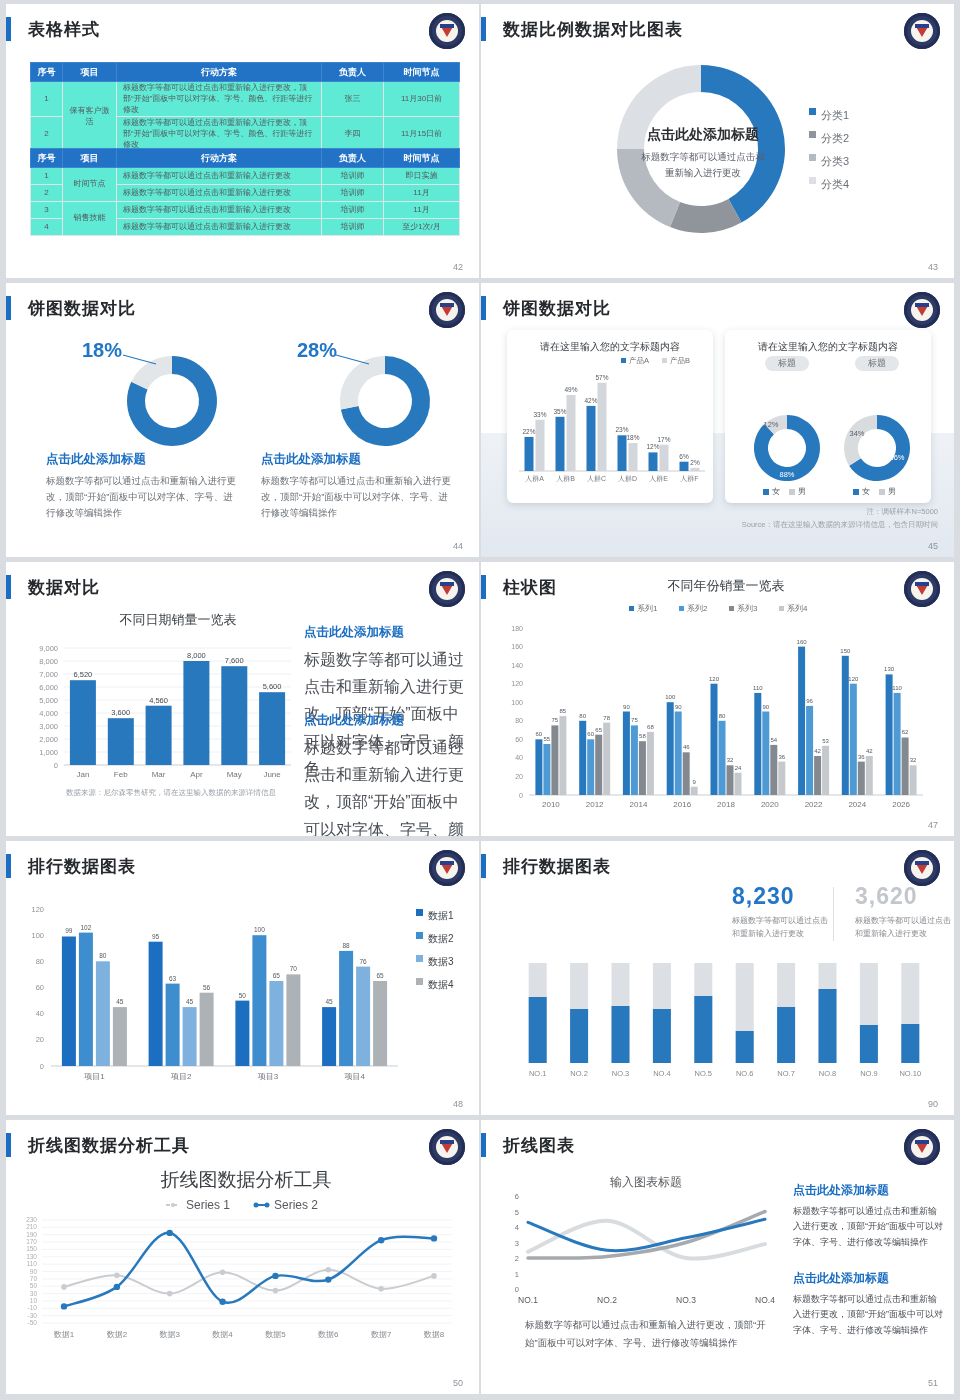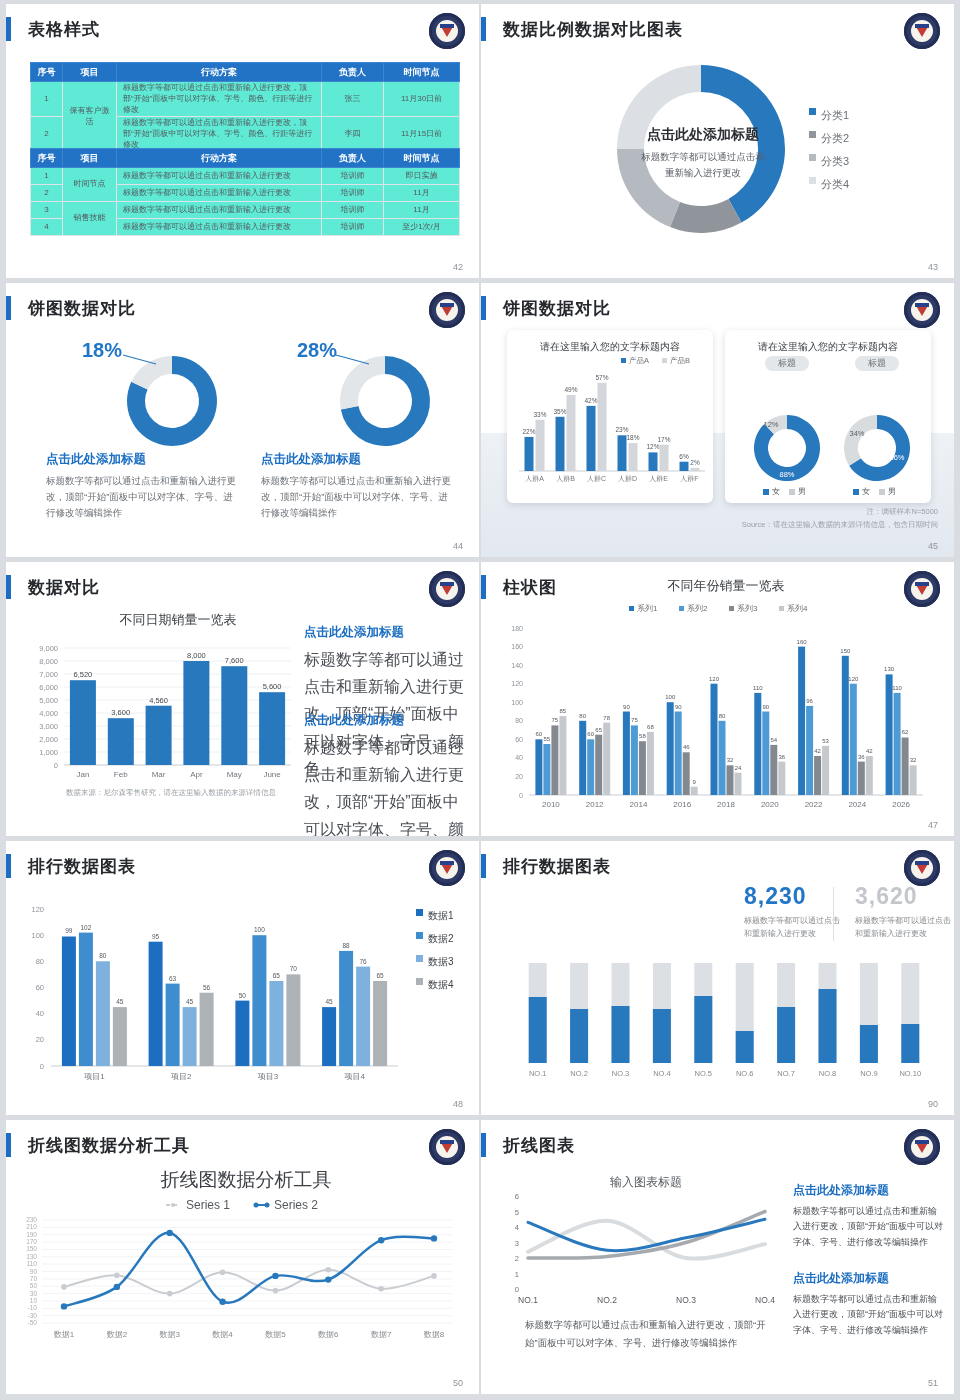--- a/index.html
+++ b/index.html
@@ -551,21 +551,21 @@
   </section>
   <section class="slide">
     <div class="head">
         <div class="accent"></div>
         <h2 class="stitle">排行数据图表</h2>
       </div>
     <div class="logo">
         <i class="shield"></i>
       </div>
     <div class="content" id="content-7">
-        <div class="stat" style="left: 263px; top: 42px;">
+        <div class="stat" style="left: 251px; top: 42px;">
           <div class="val" style="color: rgb(33, 118, 200);">8,230</div>
           <div class="cap">标题数字等都可以通过点击和重新输入进行更改</div>
         </div>
         <div class="vdiv" style="left: 352px; top: 46px; height: 54px;"></div>
         <div class="stat" style="left: 374px; top: 42px;">
           <div class="val" style="color: rgb(195, 199, 204);">3,620</div>
           <div class="cap">标题数字等都可以通过点击和重新输入进行更改</div>
         </div>
         <svg width="473" height="274" viewBox="0 0 473 274">
           <rect x="47.7" y="122" width="18" height="100" fill="#DCDFE3"></rect>

